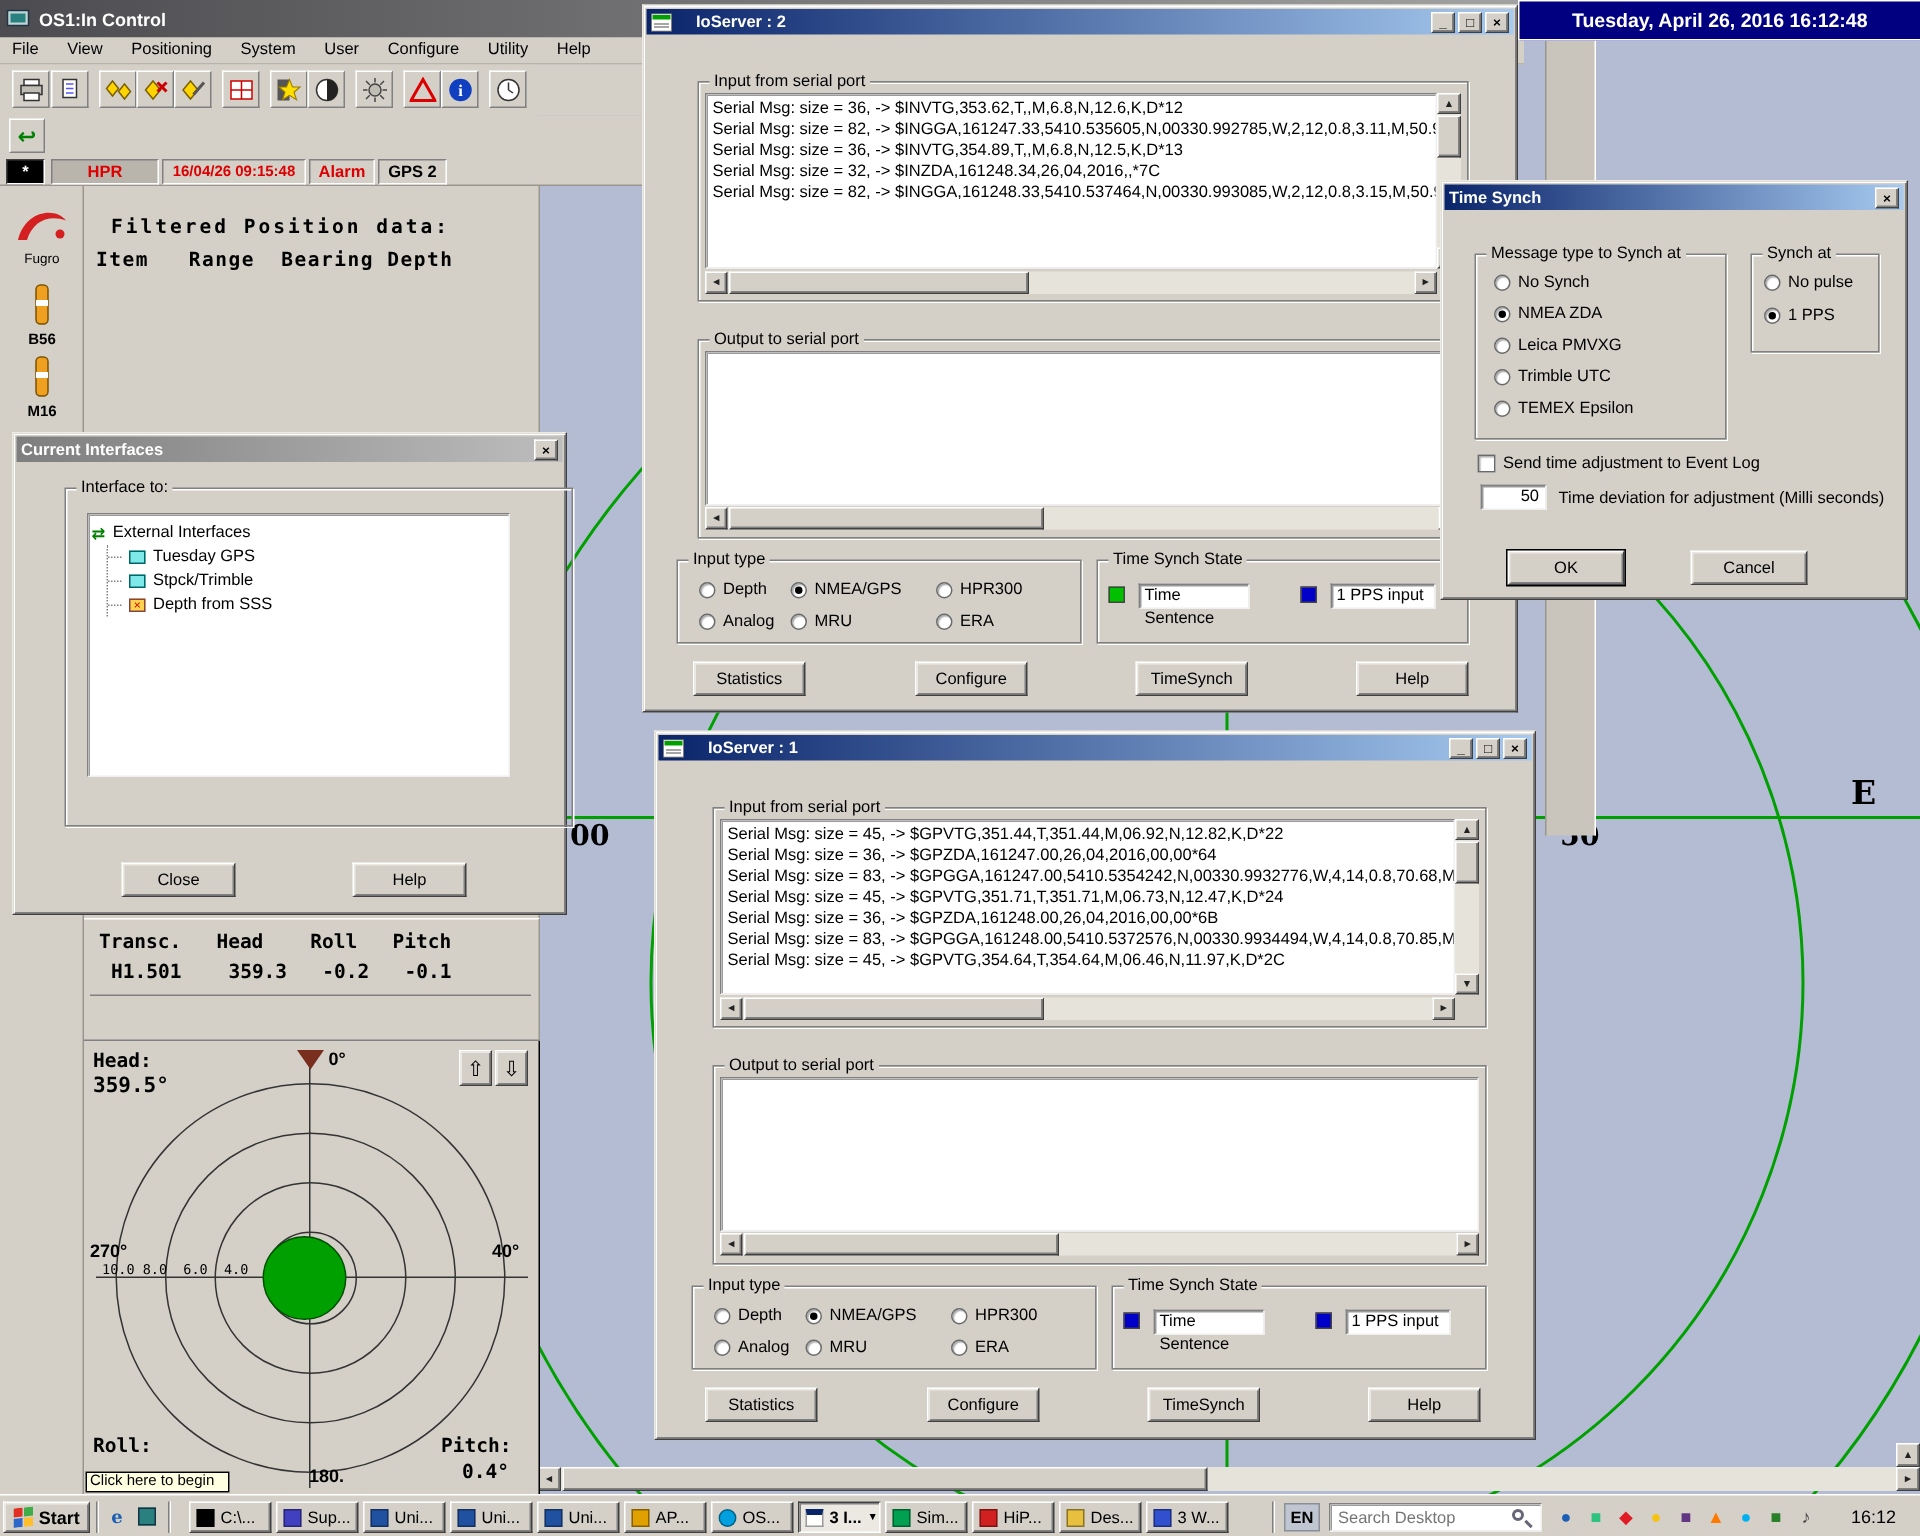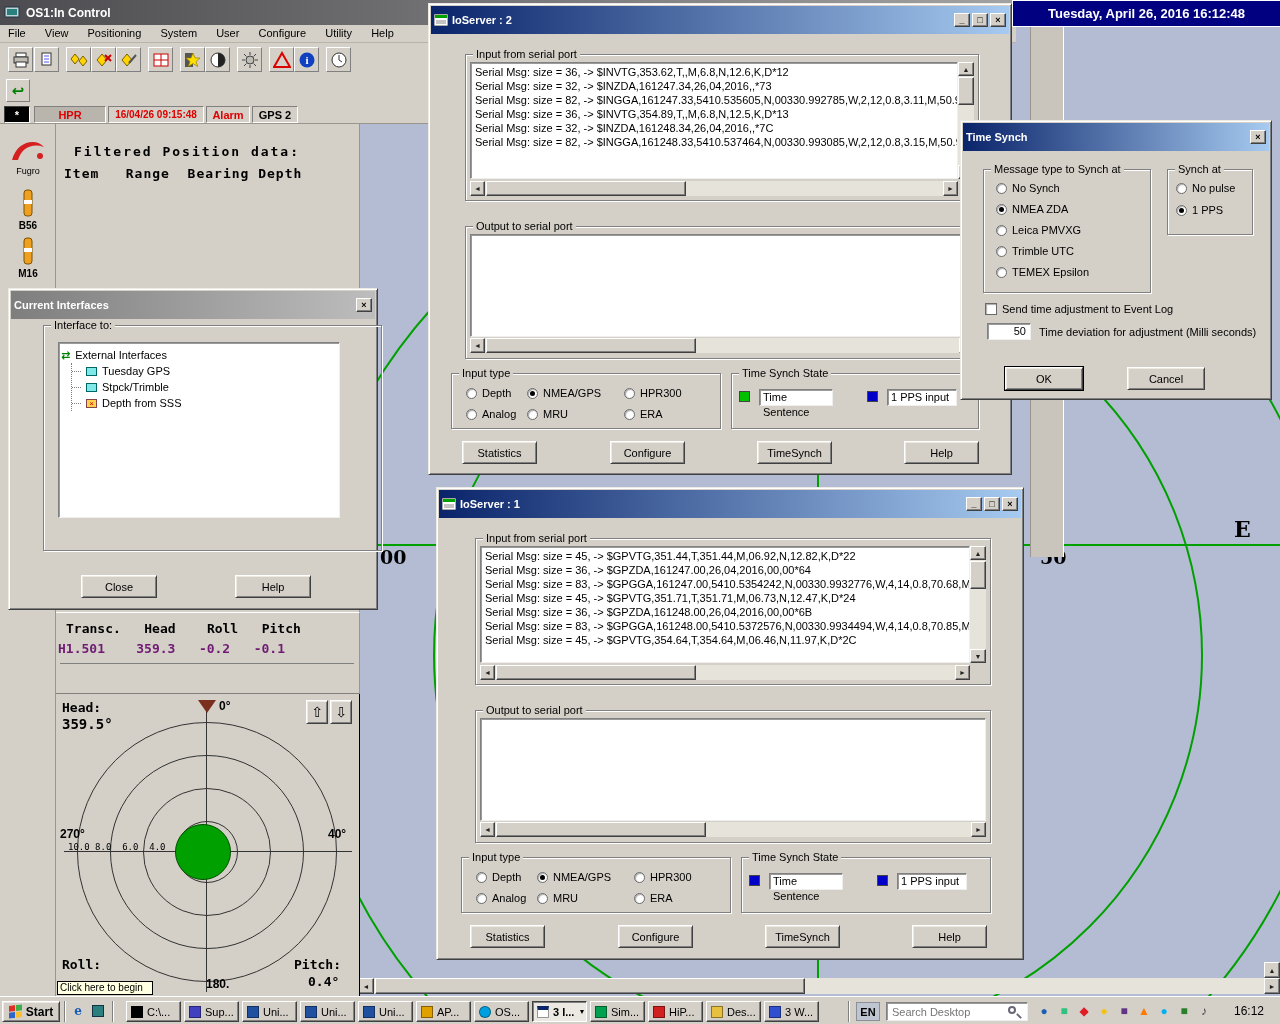--- a/index.html
+++ b/index.html
@@ -1,20 +1,20 @@
 <!DOCTYPE html>
 <html><head>
 <meta charset="utf-8">
 <style>
   *{margin:0;padding:0;box-sizing:border-box}
   body{font-family:"Liberation Sans","DejaVu Sans",sans-serif;background:#444}
   #screen{position:relative;width:1280px;height:1024px;overflow:hidden;background:#d4d0c8;font-size:11px;color:#000}
   .abs{position:absolute}
   .win{background:#d4d0c8;border:1px solid;border-color:#eceae4 #404040 #404040 #eceae4;box-shadow:inset 1px 1px 0 #fff,inset -1px -1px 0 #808080}
-  .tbar{position:absolute;left:2px;top:2px;right:2px;height:17px;display:flex;align-items:center;gap:4px;padding:14px 3px;color:#fff;font-weight:bold;font-size:11px;white-space:nowrap}
+  .tbar{position:absolute;left:2px;top:2px;right:2px;height:17px;display:flex;align-items:center;gap:16px;padding:3px 3px;color:#fff;font-weight:bold;font-size:11px;white-space:nowrap}
   .tb-blue{background:linear-gradient(90deg,#0a246a,#a6caf0)}
   .tb-gray{background:linear-gradient(90deg,#7e7e7e,#bdbdbd)}
   .tb-dark{background:linear-gradient(90deg,#4c4c50,#a2a2a2)}
   .wbtns{margin-left:auto;display:flex;gap:2px}
   .wbtn{width:16px;height:14px;background:#d4d0c8;border:1px solid;border-color:#fff #404040 #404040 #fff;box-shadow:inset -1px -1px 0 #808080;color:#000;font-size:9px;line-height:12px;text-align:center;font-weight:bold;cursor:default}
   .btn{background:#d4d0c8;border:1px solid;border-color:#fff #404040 #404040 #fff;box-shadow:inset 1px 1px 0 #ece9e2,inset -1px -1px 0 #808080;font-size:11px;color:#000;display:flex;align-items:center;justify-content:center}
   .btn.default{outline:1px solid #000}
   .inset{background:#fff;border:1px solid;border-color:#808080 #efefef #efefef #808080;box-shadow:inset 1px 1px 0 #9a9a9a}
   .gbox{border:1px solid #808080;box-shadow:1px 1px 0 #fff,inset 1px 1px 0 #fff}
   .glabel{position:absolute;top:-7px;left:7px;background:#d4d0c8;padding:0 3px;font-size:11px;line-height:12px}
@@ -212,21 +212,21 @@
     </div>
   </div>
 
   <div class="abs" style="left:56px;top:124px;width:304px;height:488px;background:#d4d0c8;border-right:1px solid #9a968e;z-index:3">
     <div class="mono abs" style="left:18px;top:20px;font-size:13px;letter-spacing:2px">Filtered Position data:</div>
     <div class="mono abs" style="left:8px;top:42px;font-size:13px;letter-spacing:1px">Item   Range  Bearing Depth</div>
   </div>
 
   <div class="abs" style="left:56px;top:612px;width:304px;height:82px;background:#d4d0c8;border-top:1px solid #fff;border-bottom:1px solid #808080;border-right:1px solid #9a968e;z-index:3">
     <div class="mono abs" style="left:10px;top:8px;font-size:13px">Transc.   Head    Roll   Pitch</div>
-    <div class="mono abs" style="left:2px;top:28px;font-size:13px;color:#701a75">H1.501    359.3   -0.2   -0.1</div>
+    <div class="mono abs" style="left:18px;top:28px;font-size:13px;color:#000000">H1.501    359.3   -0.2   -0.1</div>
     <div class="abs" style="left:4px;top:50px;width:294px;height:1px;background:#808080"></div>
   </div>
 
   <div class="abs" style="left:56px;top:694px;width:304px;height:302px;background:#d4d0c8;border-right:1px solid #000000;z-index:3">
     <div class="mono abs" style="left:6px;top:6px;font-size:13px">Head:</div>
     <div class="mono abs" style="left:6px;top:22px;font-size:14px">359.5°</div>
     <div class="btn abs" style="left:250px;top:6px;width:22px;height:24px">
         <span style="font-size:14px">⇧</span>
       </div>
     <div class="btn abs" style="left:274px;top:6px;width:22px;height:24px">
@@ -301,21 +301,20 @@
       <span class="wbtns">
         <span class="wbtn">_</span>
         <span class="wbtn">□</span>
         <span class="wbtn">×</span>
       </span>
     </div>
     <div class="abs gbox" style="left:36px;top:50px;width:514px;height:147px">
       <span class="glabel">Input from serial port</span>
       <div class="abs inset" style="left:4px;top:7px;width:488px;height:117px;overflow:hidden;padding-top:2px">
         <div class="msg">Serial Msg: size = 36, -&gt; $INVTG,353.62,T,,M,6.8,N,12.6,K,D*12</div>
-        <div class="msg">Serial Msg: size = 32, -&gt; $INZDA,161247.34,26,04,2016,,*73</div>
         <div class="msg">Serial Msg: size = 82, -&gt; $INGGA,161247.33,5410.535605,N,00330.992785,W,2,12,0.8,3.11,M,50.93</div>
         <div class="msg">Serial Msg: size = 36, -&gt; $INVTG,354.89,T,,M,6.8,N,12.5,K,D*13</div>
         <div class="msg">Serial Msg: size = 32, -&gt; $INZDA,161248.34,26,04,2016,,*7C</div>
         <div class="msg">Serial Msg: size = 82, -&gt; $INGGA,161248.33,5410.537464,N,00330.993085,W,2,12,0.8,3.15,M,50.93</div>
       </div>
       <div class="abs sbtrack" style="left:492px;top:7px;width:16px;height:117px">
         <span class="sbtn abs" style="left:0;top:0;width:16px;height:14px">▲</span>
         <span class="thumb abs" style="left:0;top:15px;width:16px;height:28px"></span>
         <span class="sbtn abs" style="left:0;bottom:0;width:16px;height:14px">▼</span>
       </div>

